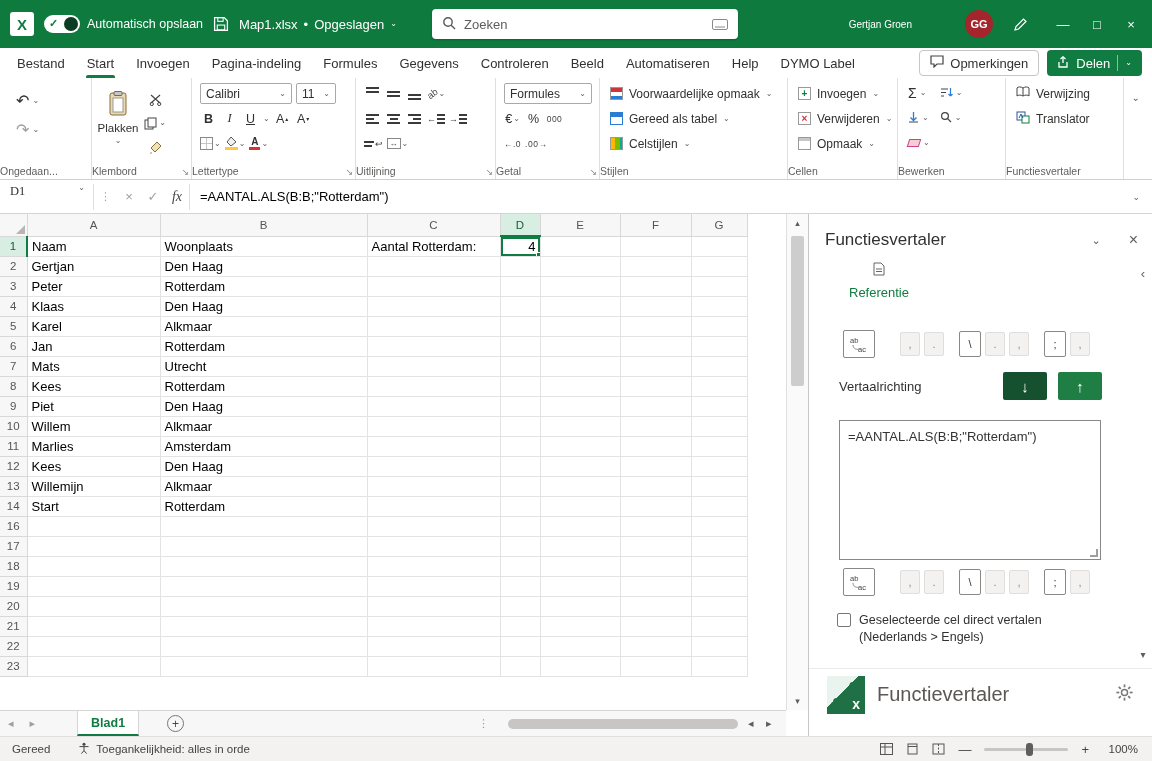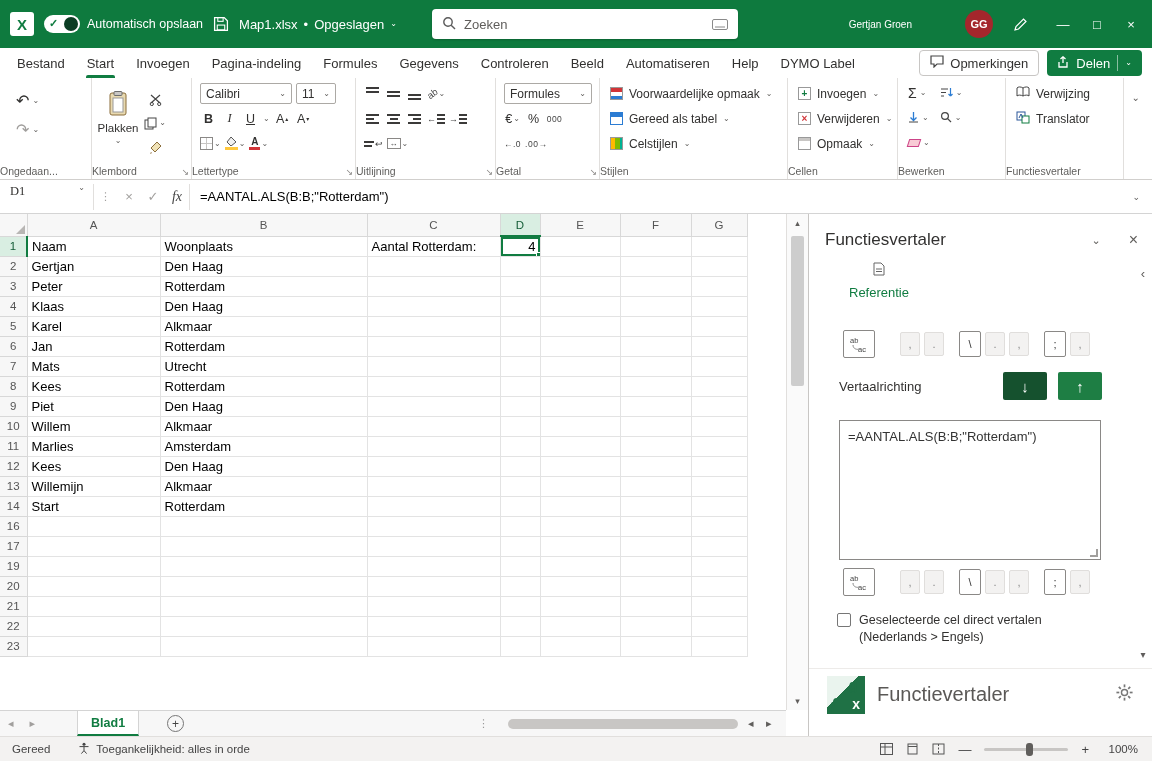--- a/index.html
+++ b/index.html
@@ -794,20 +794,30 @@
             <th>17</th>
             <td></td>
             <td></td>
             <td></td>
             <td></td>
             <td></td>
             <td></td>
             <td></td>
           </tr>
           <tr>
+            <th>18</th>
+            <td></td>
+            <td></td>
+            <td></td>
+            <td></td>
+            <td></td>
+            <td></td>
+            <td></td>
+          </tr>
+          <tr>
             <th>19</th>
             <td></td>
             <td></td>
             <td></td>
             <td></td>
             <td></td>
             <td></td>
             <td></td>
           </tr>
           <tr>

